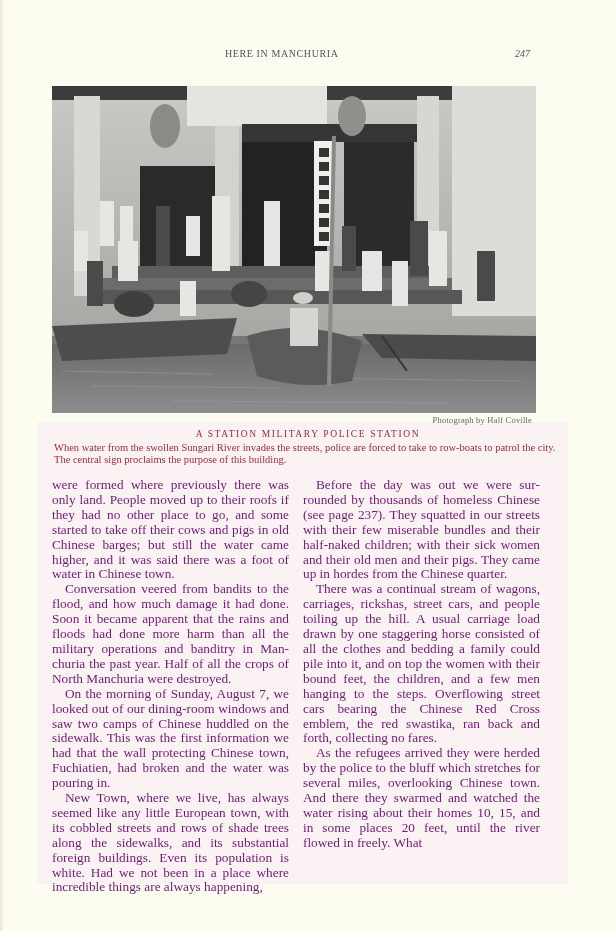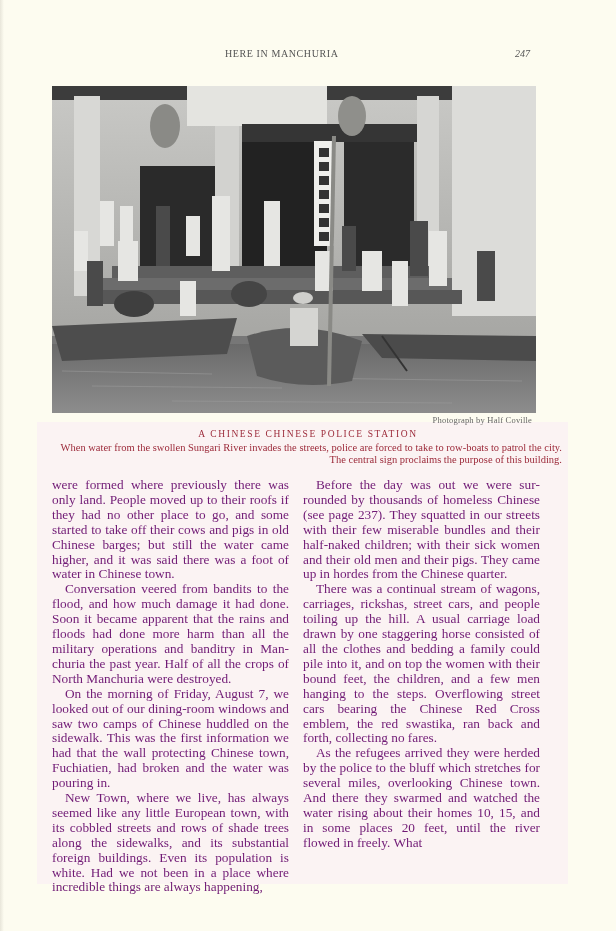--- a/index.html
+++ b/index.html
@@ -33,21 +33,21 @@
   }
   .credit {
     position:absolute; top:415px; right:84px;
     font-size:8.5px; color:#666; letter-spacing:0.2px;
   }
   .caption-title {
     position:absolute; top:429px; left:0; width:616px; text-align:center;
     font-size:9.5px; letter-spacing:1.6px; color:#9c2a3a;
   }
   .caption-body {
-    position:absolute; top:442px; left:54px; width:508px; text-align:right;
+    position:absolute; top:442px; left:54px; width:508px; text-align:left;
     font-size:10.5px; line-height:12px; color:#9c2a3a;
   }
   .column {
     position:absolute; top:478px; width:237px;
     font-size:13.3px; line-height:14.9px; color:#701a75;
     text-align:justify; hyphens:manual;
   }
   .col-left { left:52px; }
   .col-right { left:303px; }
   .column p { margin:0; text-indent:13px; }
@@ -152,27 +152,27 @@
 
     <line x1="282" y1="50" x2="277" y2="300" stroke="#8a8a86" stroke-width="4"></line>
     <line x1="330" y1="250" x2="355" y2="285" stroke="#333" stroke-width="2"></line>
   </svg>
 </div>
 
 <div class="pink-zone"></div>
 
 <div class="credit">Photograph by Half Coville</div>
 
-<div class="caption-title">A CHINESE CHINESE POLICE STATION</div>
+<div class="caption-title">A STATION MILITARY POLICE STATION</div>
 <div class="caption-body">When water from the swollen Sungari River invades the streets, police are forced to take to row-boats to patrol the city.  The central sign proclaims the purpose of this building.</div>
 
 <div class="column col-left">
   <p class="noindent">were formed where previously there was only land.  People moved up to their roofs if they had no other place to go, and some started to take off their cows and pigs in old Chinese barges; but still the water came higher, and it was said there was a foot of water in Chinese town.</p>
   <p>Conversation veered from bandits to the flood, and how much damage it had done. Soon it became apparent that the rains and floods had done more harm than all the military operations and banditry in Man­churia the past year.  Half of all the crops of North Manchuria were destroyed.</p>
-  <p>On the morning of Friday, August 7, we looked out of our dining-room windows and saw two camps of Chinese huddled on the sidewalk.  This was the first infor­mation we had that the wall protecting Chinese town, Fuchiatien, had broken and the water was pouring in.</p>
+  <p>On the morning of Sunday, August 7, we looked out of our dining-room windows and saw two camps of Chinese huddled on the sidewalk.  This was the first infor­mation we had that the wall protecting Chinese town, Fuchiatien, had broken and the water was pouring in.</p>
   <p>New Town, where we live, has always seemed like any little European town, with its cobbled streets and rows of shade trees along the sidewalks, and its substantial foreign buildings.  Even its population is white.  Had we not been in a place where incredible things are always happening,</p>
 </div>
 
 <div class="column col-right">
   <p>Before the day was out we were sur­rounded by thousands of homeless Chi­nese (see page 237).  They squatted in our streets with their few miserable bundles and their half-naked children; with their sick women and their old men and their pigs.  They came up in hordes from the Chinese quarter.</p>
   <p>There was a continual stream of wagons, carriages, rickshas, street cars, and people toiling up the hill.  A usual carriage load drawn by one staggering horse consisted of all the clothes and bedding a family could pile into it, and on top the women with their bound feet, the children, and a few men hanging to the steps.  Over­flowing street cars bearing the Chinese Red Cross emblem, the red swastika, ran back and forth, collecting no fares.</p>
   <p>As the refugees arrived they were herded by the police to the bluff which stretches for several miles, overlooking Chinese town.  And there they swarmed and watched the water rising about their homes 10, 15, and in some places 20 feet, until the river flowed in freely.  What</p>
 </div>
 
 </body></html>

